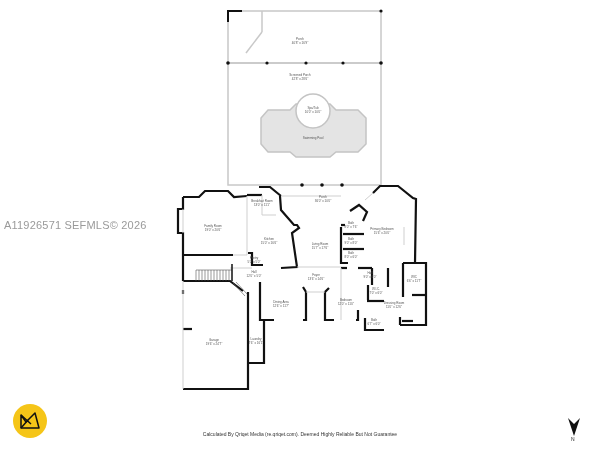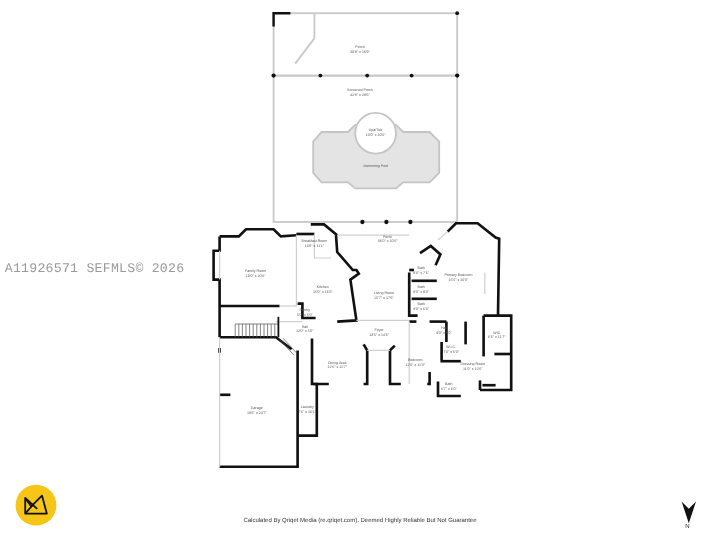--- a/index.html
+++ b/index.html
@@ -1,19 +1,19 @@
 <!DOCTYPE html>
 <html><head>
 <meta charset="utf-8">
 <style>
   html, body { margin:0; padding:0; background:#ffffff; }
   body { width:600px; height:450px; position:relative; overflow:hidden; font-family:"Liberation Sans", sans-serif; }
   #plan { position:absolute; left:0; top:0; width:600px; height:450px; }
   .lbl { font-family:"Liberation Sans", sans-serif; font-size:3px; fill:#555; text-anchor:middle; }
-  .watermark { position:absolute; left:4px; top:219px; font-size:11px; color:#9a9a9a; letter-spacing:0.2px; font-family:Liberation Mono, monospace; white-space:nowrap; }
+  .watermark { position:absolute; left:4px; top:219px; font-size:11px; color:#9a9a9a; letter-spacing:0.2px; font-family:Liberation Sans, sans-serif; white-space:nowrap; }
   .footer { position:absolute; left:0; width:600px; top:431px; text-align:center; font-size:5px; color:#333; font-family:"Liberation Sans", sans-serif; }
   .logo { position:absolute; left:13px; top:404px; width:34px; height:34px; border-radius:50%; background:#f5c518; }
   .compass { position:absolute; left:566px; top:414px; width:16px; height:30px; }
   .compass-n { position:absolute; left:571px; top:436px; font-size:5px; color:#222; font-family:"Liberation Sans", sans-serif; }
 </style>
 </head>
 <body>
 
 <svg id="plan" viewBox="0 0 600 450" xmlns="http://www.w3.org/2000/svg">
 

